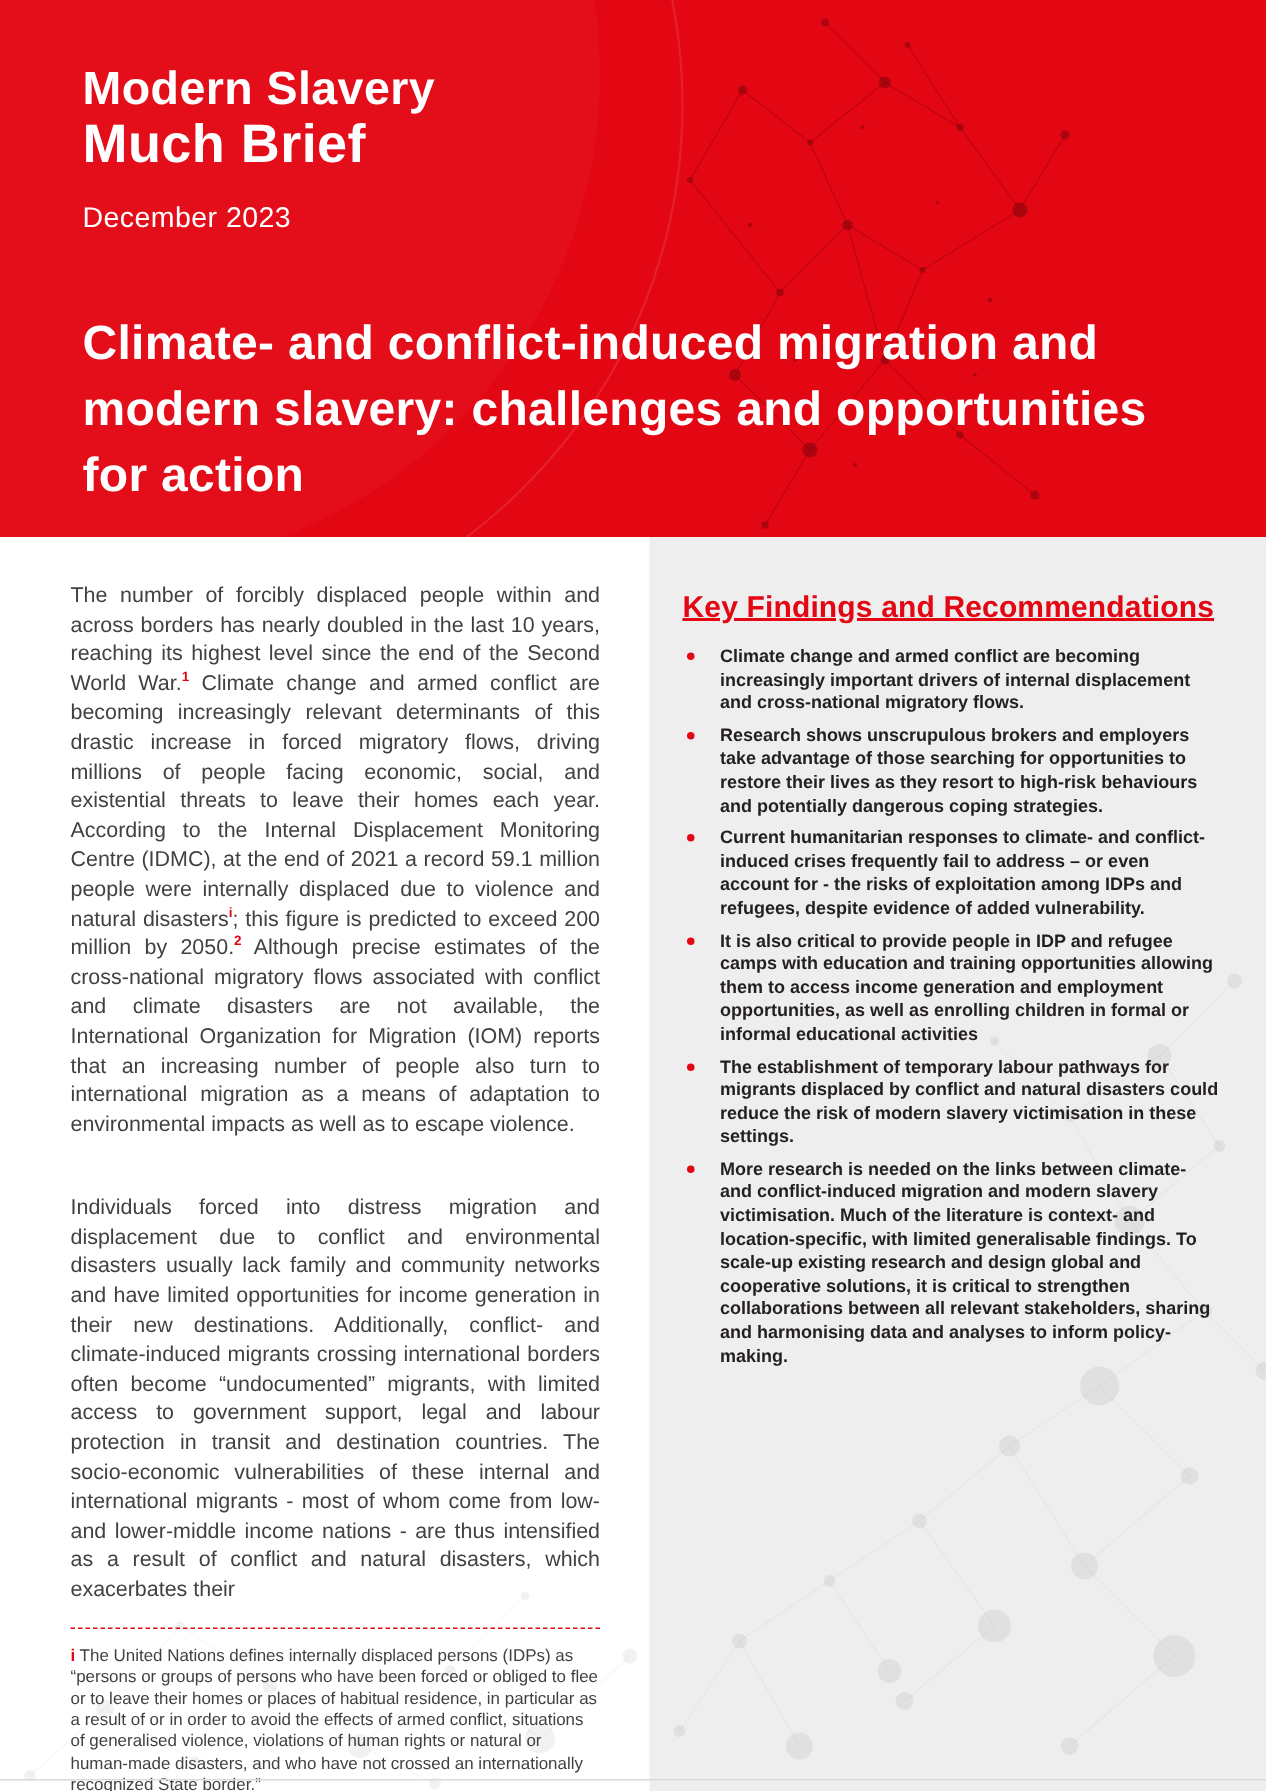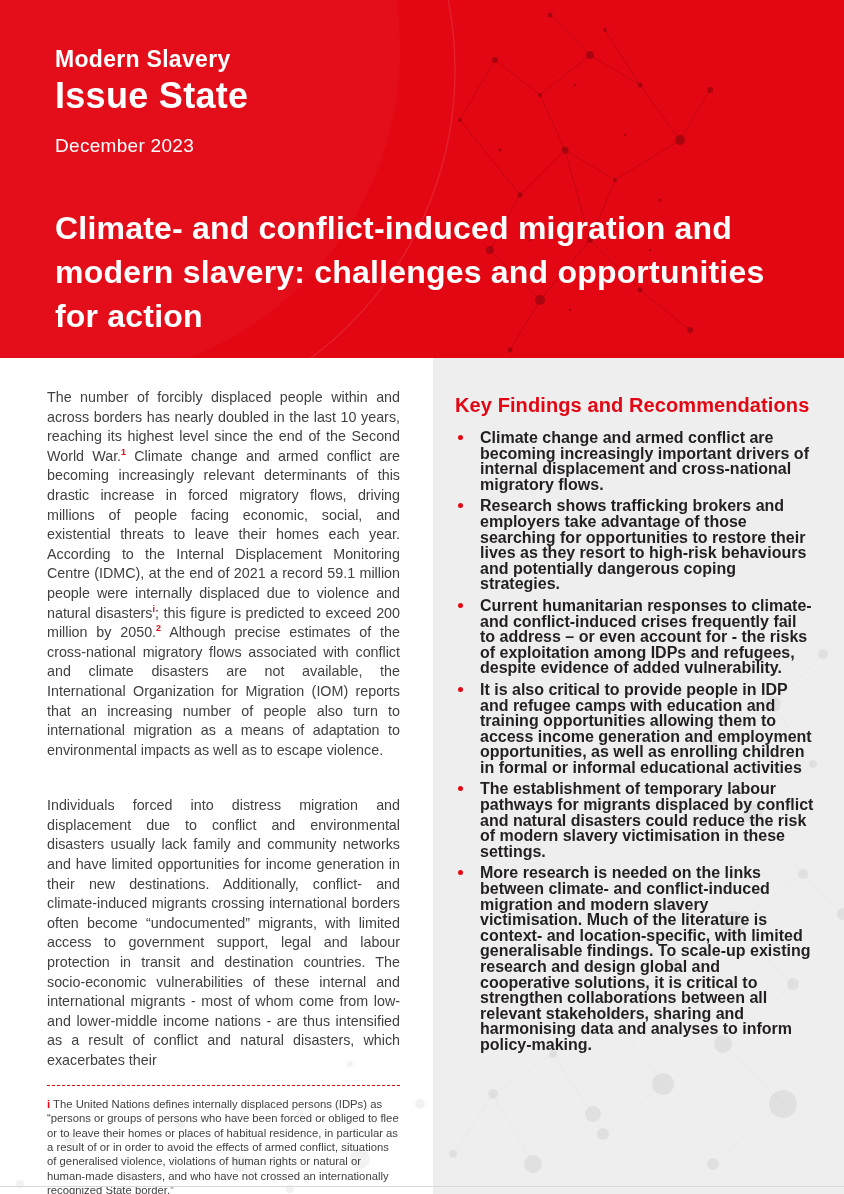--- a/index.html
+++ b/index.html
@@ -15,21 +15,21 @@
     position:relative;width:844px;height:1194px;margin:0 auto;
     background:#ffffff;overflow:hidden;
   }
   
   .hero{
     position:relative;height:358px;background:var(--accent);
     color:#fff;overflow:hidden;
   }
   .hero svg.decor{position:absolute;top:0;left:0;pointer-events:none;}
   .brand{position:absolute;left:55px;top:45px;z-index:2;}
-  .brand-series{font-size:23px;font-weight:bold;line-height:28px;letter-spacing:.3px;}
+  .brand-series{font-size:31px;font-weight:bold;line-height:28px;letter-spacing:.3px;}
   .brand-type{font-size:36px;font-weight:bold;line-height:42px;margin-top:2px;letter-spacing:.3px;}
   .brand-date{font-size:19px;font-weight:normal;margin-top:18px;letter-spacing:.3px;}
   .doc-title{
     position:absolute;left:55px;top:206px;width:724px;z-index:2;
     font-size:32px;font-weight:bold;line-height:1.38;letter-spacing:.2px;
   }
   
   .content{display:flex;height:836px;position:relative;}
   .col-left{
     width:433px;flex:0 0 433px;position:relative;background:#fff;
@@ -51,26 +51,26 @@
     font-size:11.3px;line-height:1.28;color:var(--body-text);
   }
   .fn-marker{color:var(--accent);font-weight:bold;}
   .col-right{
     flex:1;position:relative;background:var(--panel);
     padding:36px 30px 0 22px;overflow:hidden;
   }
   .col-right .panel-content{position:relative;z-index:2;}
   .kf-heading{
     color:var(--accent);font-size:20px;font-weight:bold;line-height:1.15;
-    margin-bottom:13px;letter-spacing:.1px;
+    margin-bottom:13px;letter-spacing:.1px;text-decoration:underline;
   }
   ul.kf-list{list-style:none;}
   ul.kf-list li{
     position:relative;padding-left:25px;margin-bottom:6px;
-    font-size:16px;font-weight:bold;line-height:15.6px;color:var(--bullet-text);
+    font-size:12px;font-weight:bold;line-height:15.6px;color:var(--bullet-text);
   }
   ul.kf-list li::before{
     content:"";position:absolute;left:3px;top:5px;width:5px;height:5px;
     border-radius:50%;background:var(--accent);
   }
   .pattern{position:absolute;pointer-events:none;z-index:1;}
   .bottom-rule{
     position:absolute;left:0;top:1186px;width:844px;height:1px;
     background:#d9d9d9;z-index:5;
   }
@@ -111,21 +111,21 @@
         <circle cx="100" cy="150" r="1.5"></circle>
           <circle cx="260" cy="200" r="1.5"></circle>
         <circle cx="170" cy="310" r="1.3"></circle>
           <circle cx="250" cy="250" r="1.2"></circle>
         <circle cx="130" cy="240" r="1.2"></circle>
       </g>
     </svg>
 
     <div class="brand">
       <div class="brand-series">Modern Slavery</div>
-      <div class="brand-type">Issue State</div>
+      <div class="brand-type">Much Brief</div>
       <div class="brand-date">December 2023</div>
     </div>
 
     <h1 class="doc-title">Climate- and conflict-induced migration and modern slavery: challenges and opportunities for action</h1>
   </header>
 
   <main class="content">
 
     <section class="col-left">
       <div class="text">
@@ -155,21 +155,21 @@
           <circle cx="290" cy="145" r="4"></circle>
         </g>
       </svg>
     </section>
 
     <aside class="col-right">
       <div class="panel-content">
         <h2 class="kf-heading">Key Findings and Recommendations</h2>
         <ul class="kf-list">
             <li>Climate change and armed conflict are becoming increasingly important drivers of internal displacement and cross-national migratory flows.</li>
-            <li>Research shows trafficking brokers and employers take advantage of those searching for opportunities to restore their lives as they resort to high-risk behaviours and potentially dangerous coping strategies.</li>
+            <li>Research shows unscrupulous brokers and employers take advantage of those searching for opportunities to restore their lives as they resort to high-risk behaviours and potentially dangerous coping strategies.</li>
             <li>Current humanitarian responses to climate- and conflict-induced crises frequently fail to address – or even account for - the risks of exploitation among IDPs and refugees, despite evidence of added vulnerability.</li>
             <li>It is also critical to provide people in IDP and refugee camps with education and training opportunities allowing them to access income generation and employment opportunities, as well as enrolling children in formal or informal educational activities</li>
             <li>The establishment of temporary labour pathways for migrants displaced by conflict and natural disasters could reduce the risk of modern slavery victimisation in these settings.</li>
             <li>More research is needed on the links between climate- and conflict-induced migration and modern slavery victimisation. Much of the literature is context- and location-specific, with limited generalisable findings. To scale-up existing research and design global and cooperative solutions, it is critical to strengthen collaborations between all relevant stakeholders, sharing and harmonising data and analyses to inform policy-making.</li>
           </ul>
       </div>
 
       <svg class="pattern" style="right:0;bottom:0;" width="411" height="560" viewBox="0 0 411 560">
         <g stroke="#000" stroke-opacity="0.04" stroke-width="0.7" fill="none">
           <path d="M390,20 L340,70 L380,130 L320,180 L370,240 L300,290 L360,350 L290,410 L350,470 L280,530 M340,70 L280,110 L320,180 M300,290 L240,330 L290,410 M240,330 L180,380 L230,450 L170,500 M180,380 L120,420 L160,480 M120,420 L60,460 L100,530 M60,460 L20,520 M280,110 L230,60 M370,240 L410,280"></path>

